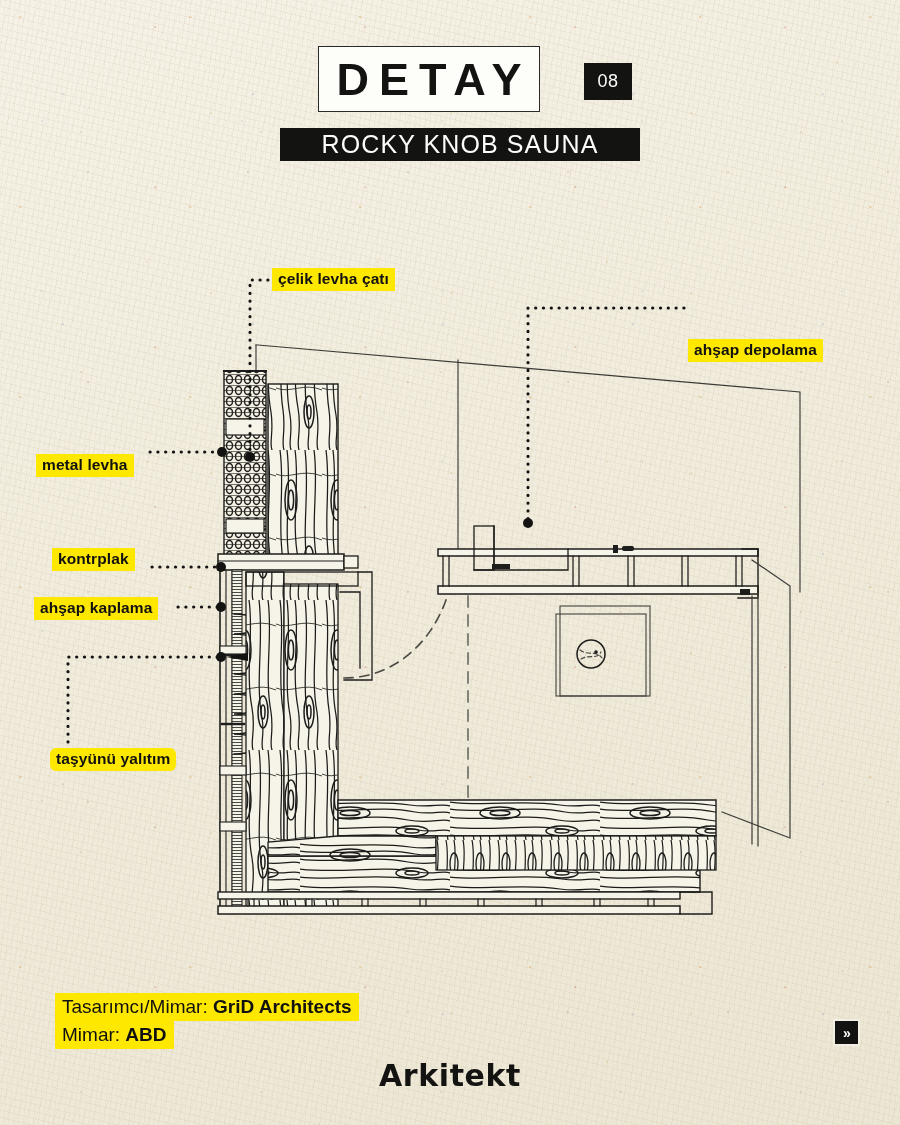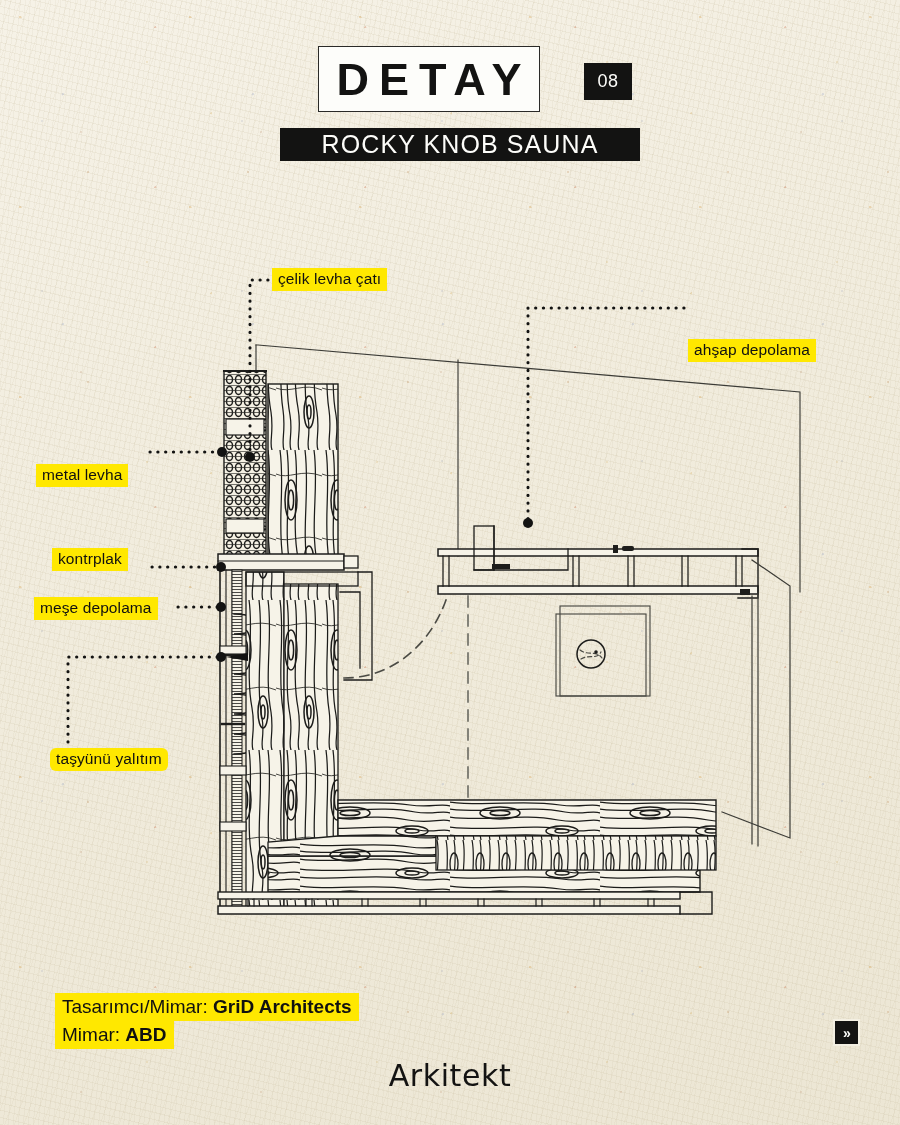--- a/index.html
+++ b/index.html
@@ -70,21 +70,21 @@
   .subtitle-bar span {
     color: #fdfdfa; font-size: 25px; font-weight: 400; letter-spacing: 1.1px;
   }
 
   
   .callout {
     position: absolute;
     background: #ffe800;
     color: #111110;
     font-size: 15.5px;
-    font-weight: 400;
+    font-weight: 700;
     letter-spacing: .1px;
     padding: 3px 6px 4px 6px;
     white-space: nowrap;
     line-height: 1.05;
   }
 
   
   #drawing { position: absolute; left: 0; top: 0; width: 900px; height: 1125px; }
   #drawing svg { display: block; }
 
@@ -111,21 +111,21 @@
     display: flex; align-items: center; justify-content: center;
   }
   .next-btn span {
     color: #fdfdfa; font-size: 14px; font-weight: 700; line-height: 1;
     letter-spacing: -1px;
   }
 
   .brand {
     position: absolute; left: 0; top: 1058px; width: 900px;
     text-align: center;
-    font-size: 30px; font-weight: 400;
+    font-size: 30px; font-weight: 700;
     letter-spacing: .6px;
     color: #131312;
     font-family: "DejaVu Sans", sans-serif;
   }
 </style>
 </head>
 <body>
 
 <div id="page">
 
@@ -376,23 +376,23 @@
         </g>
 
         <path d="M226 657 L248 653 L248 661 Z" fill="#131312"></path>
 
       </g>
     </svg>
   </div>
 
   <div class="callout" style="left:272px; top:268px;">çelik levha çatı</div>
   <div class="callout" style="left:688px; top:298px;margin-top:41px;">ahşap depolama</div>
-  <div class="callout" style="left:36px; top:464px;">metal levha</div>
+  <div class="callout" style="left:36px; top:454px;">metal levha</div>
   <div class="callout" style="left:52px; top:548px;">kontrplak</div>
-  <div class="callout" style="left:34px; top:597px;">meşe depolama</div>
+  <div class="callout" style="left:34px; top:597px;">ahşap kaplama</div>
   <div class="callout" style="left:50px; top:748px;border-radius:6px;">taşyünü yalıtım</div>
 
   <div class="credits">
     <div class="credit-line">
       <span>Tasarımcı/Mimar: </span><b>GriD Architects</b>
     </div>
     <div class="credit-line">
       <span>Mimar: </span><b>ABD</b>
     </div>
   </div>

